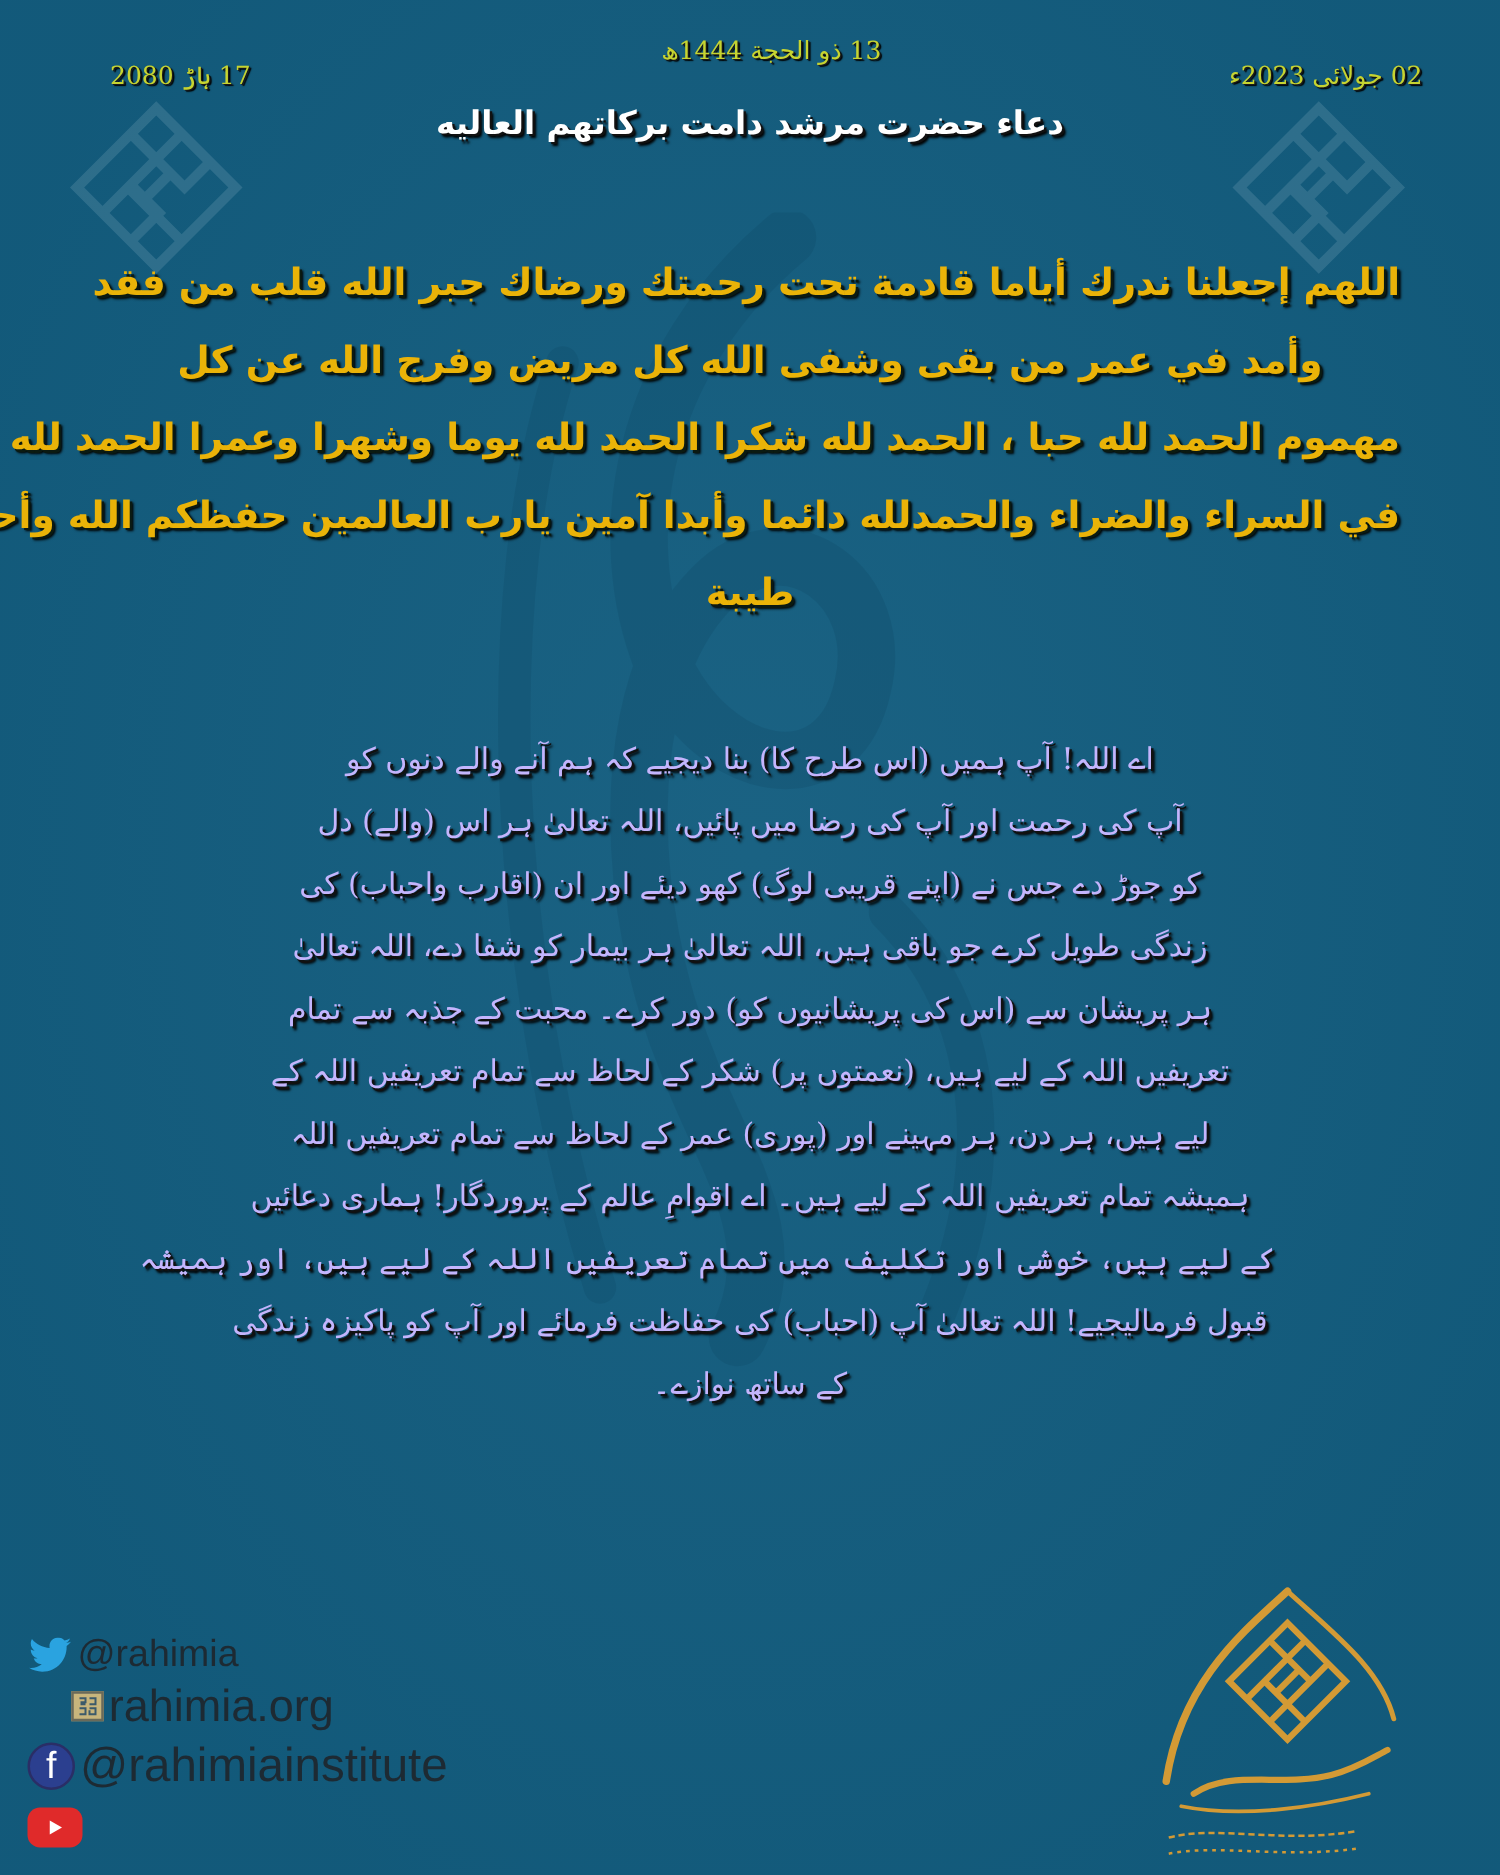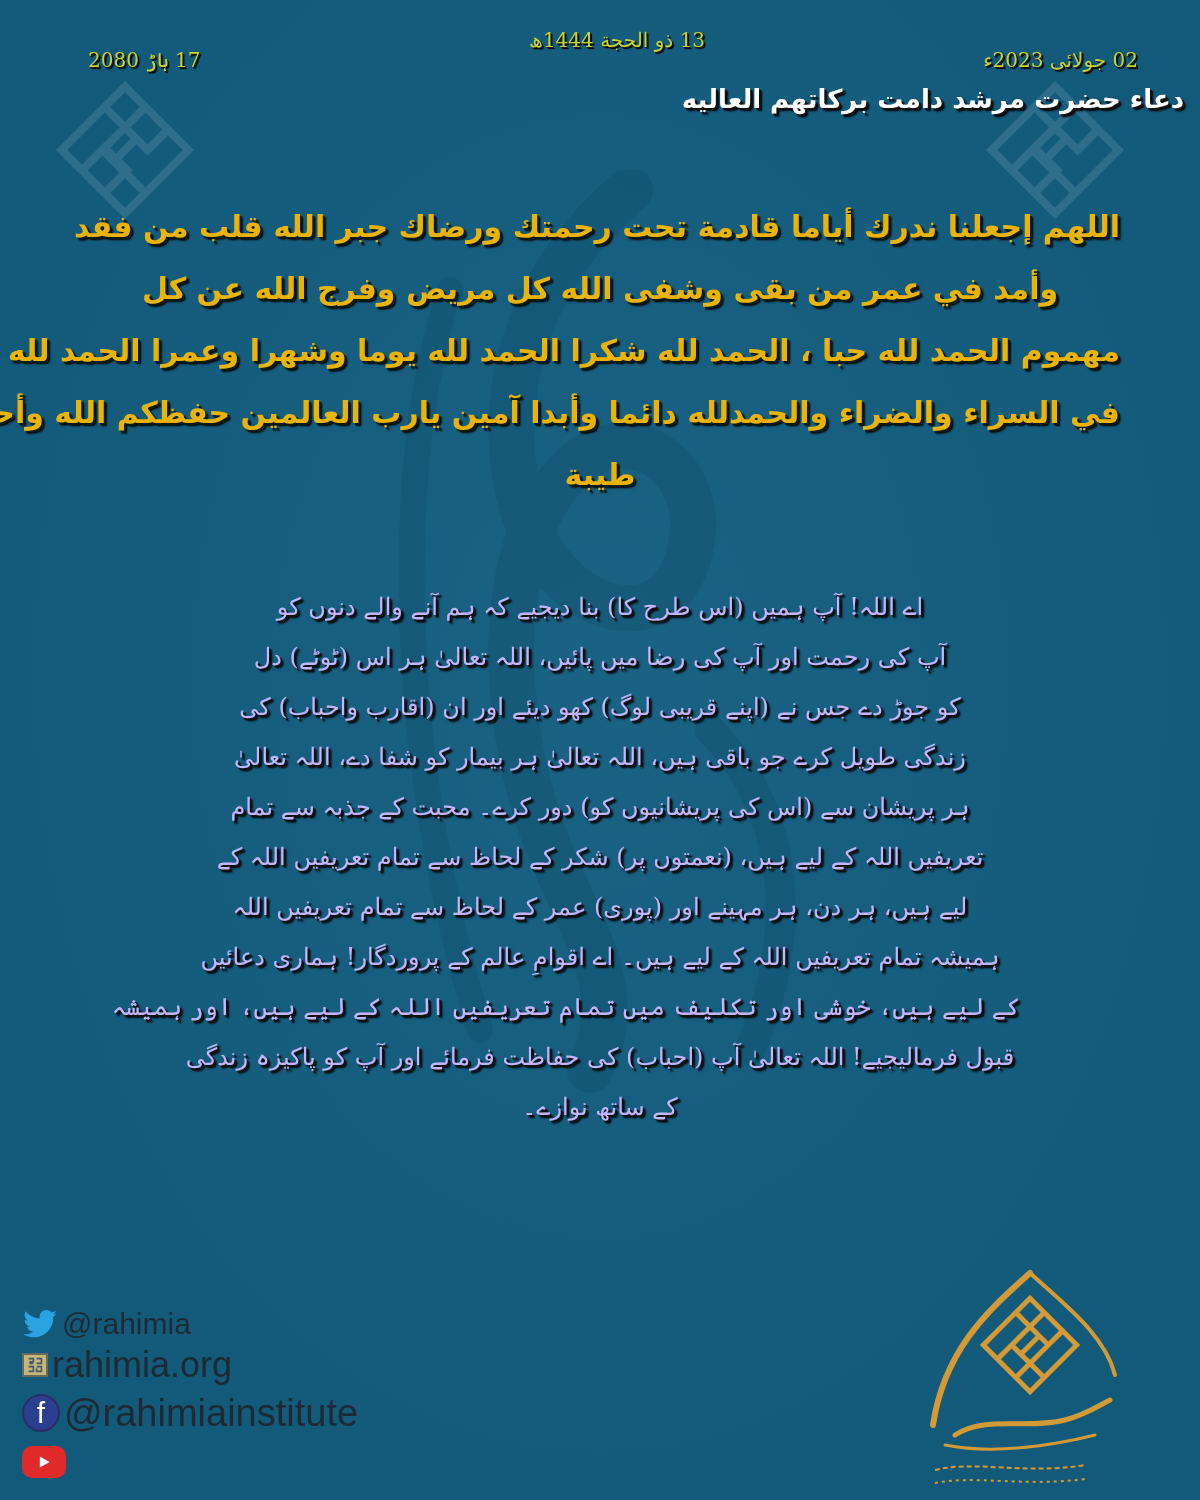--- a/index.html
+++ b/index.html
@@ -31,22 +31,22 @@
       font-size: 20px;
       text-shadow: 1px 1px 0 #1a1a1a, 2px 2px 1px #000;
       direction: rtl;
       white-space: nowrap;
     }
     .date-hijri { left: 0; right: 0; top: 28px; text-align: center; margin-left: 34px; }
     .date-greg { right: 62px; top: 48px; }
     .date-desi { left: 88px; top: 48px; }
 
     .title {
-      position: absolute; left: 0; right: 16px; top: 84px;
-      direction: rtl;
+      position: absolute; left: 0; right: 0; top: 84px;
+      text-align: center; direction: rtl;
       color: #ffffff;
       font-family: "DejaVu Sans", sans-serif;
       font-weight: bold; font-size: 26px;
       text-shadow: 2px 2px 0 #111, 3px 3px 2px #000;
     }
 
     .arabic-block {
       position: absolute; left: 80px; right: 80px; top: 196px;
       direction: rtl; text-align: center;
       color: #eab308;
@@ -69,21 +69,21 @@
     }
     .urdu-line { display: block; white-space: nowrap; }
 
     .social {
       position: absolute; left: 22px; top: 1304px;
       color: #1d2a33;
       font-family: "Liberation Sans", sans-serif;
     }
     .social-row { display: flex; align-items: center; height: 44px; }
     .social-row.r1 { font-size: 30px; height: 40px; }
-    .social-row.r2 { font-size: 36px; height: 42px; }
+    .social-row.r2 { font-size: 36px; height: 42px; margin-left: 35px; }
     .social-row.r3 { font-size: 38px; height: 54px; }
     .social-row.r4 { font-size: 32px; height: 44px; }
     .ico { display: inline-flex; align-items: center; justify-content: center; margin-right: 4px; flex: 0 0 auto; }
     .ico-twitter { width: 36px; height: 30px; }
     .ico-web { width: 26px; height: 24px; background: #c8b57c; border: 2px solid #6a6a5a; }
     .ico-fb { width: 38px; height: 38px; border-radius: 50%; background: #2b3f8f; border: 2px solid #2a2e66; color: #fff; font-size: 30px; font-family: "Liberation Sans", sans-serif; }
     .ico-yt { width: 44px; height: 32px; border-radius: 10px; background: #e02a2a; margin-right: 6px; }
 
     .logo { position: absolute; left: 915px; top: 1265px; width: 220px; height: 230px; }
   </style>
@@ -120,21 +120,21 @@
 <div class="arabic-block">
   <span class="arabic-line">اللهم إجعلنا ندرك أياما قادمة تحت رحمتك ورضاك جبر الله قلب من فقد</span>
   <span class="arabic-line">وأمد في عمر من بقى وشفى الله كل مريض وفرج الله عن كل</span>
   <span class="arabic-line">مهموم الحمد لله حبا ، الحمد لله شكرا الحمد لله يوما وشهرا وعمرا الحمد لله</span>
   <span class="arabic-line">في السراء والضراء والحمدلله دائما وأبدا آمين يارب العالمين حفظكم الله وأحيا كم حياة</span>
   <span class="arabic-line">طيبة</span>
 </div>
 
 <div class="urdu-block">
   <span class="urdu-line">اے اللہ! آپ ہمیں (اس طرح کا) بنا دیجیے کہ ہم آنے والے دنوں کو</span>
-  <span class="urdu-line">آپ کی رحمت اور آپ کی رضا میں پائیں، اللہ تعالیٰ ہر اس (ٹوٹے) دل</span>
+  <span class="urdu-line">آپ کی رحمت اور آپ کی رضا میں پائیں، اللہ تعالیٰ ہر اس (والے) دل</span>
   <span class="urdu-line">کو جوڑ دے جس نے (اپنے قریبی لوگ) کھو دیئے اور ان (اقارب واحباب) کی</span>
   <span class="urdu-line">زندگی طویل کرے جو باقی ہیں، اللہ تعالیٰ ہر بیمار کو شفا دے، اللہ تعالیٰ</span>
   <span class="urdu-line">ہر پریشان سے (اس کی پریشانیوں کو) دور کرے۔ محبت کے جذبہ سے تمام</span>
   <span class="urdu-line">تعریفیں اللہ کے لیے ہیں، (نعمتوں پر) شکر کے لحاظ سے تمام تعریفیں اللہ کے</span>
   <span class="urdu-line">لیے ہیں، ہر دن، ہر مہینے اور (پوری) عمر کے لحاظ سے تمام تعریفیں اللہ</span>
   <span class="urdu-line">ہمیشہ تمام تعریفیں اللہ کے لیے ہیں۔ اے اقوامِ عالم کے پروردگار! ہماری دعائیں</span>
   <span class="urdu-line">کے لیے ہیں، خوشی اور تکلیف میں تمام تعریفیں اللہ کے لیے ہیں، اور ہمیشہ</span>
   <span class="urdu-line">قبول فرمالیجیے! اللہ تعالیٰ آپ (احباب) کی حفاظت فرمائے اور آپ کو پاکیزہ زندگی</span>
   <span class="urdu-line">کے ساتھ نوازے۔</span>
 </div>

